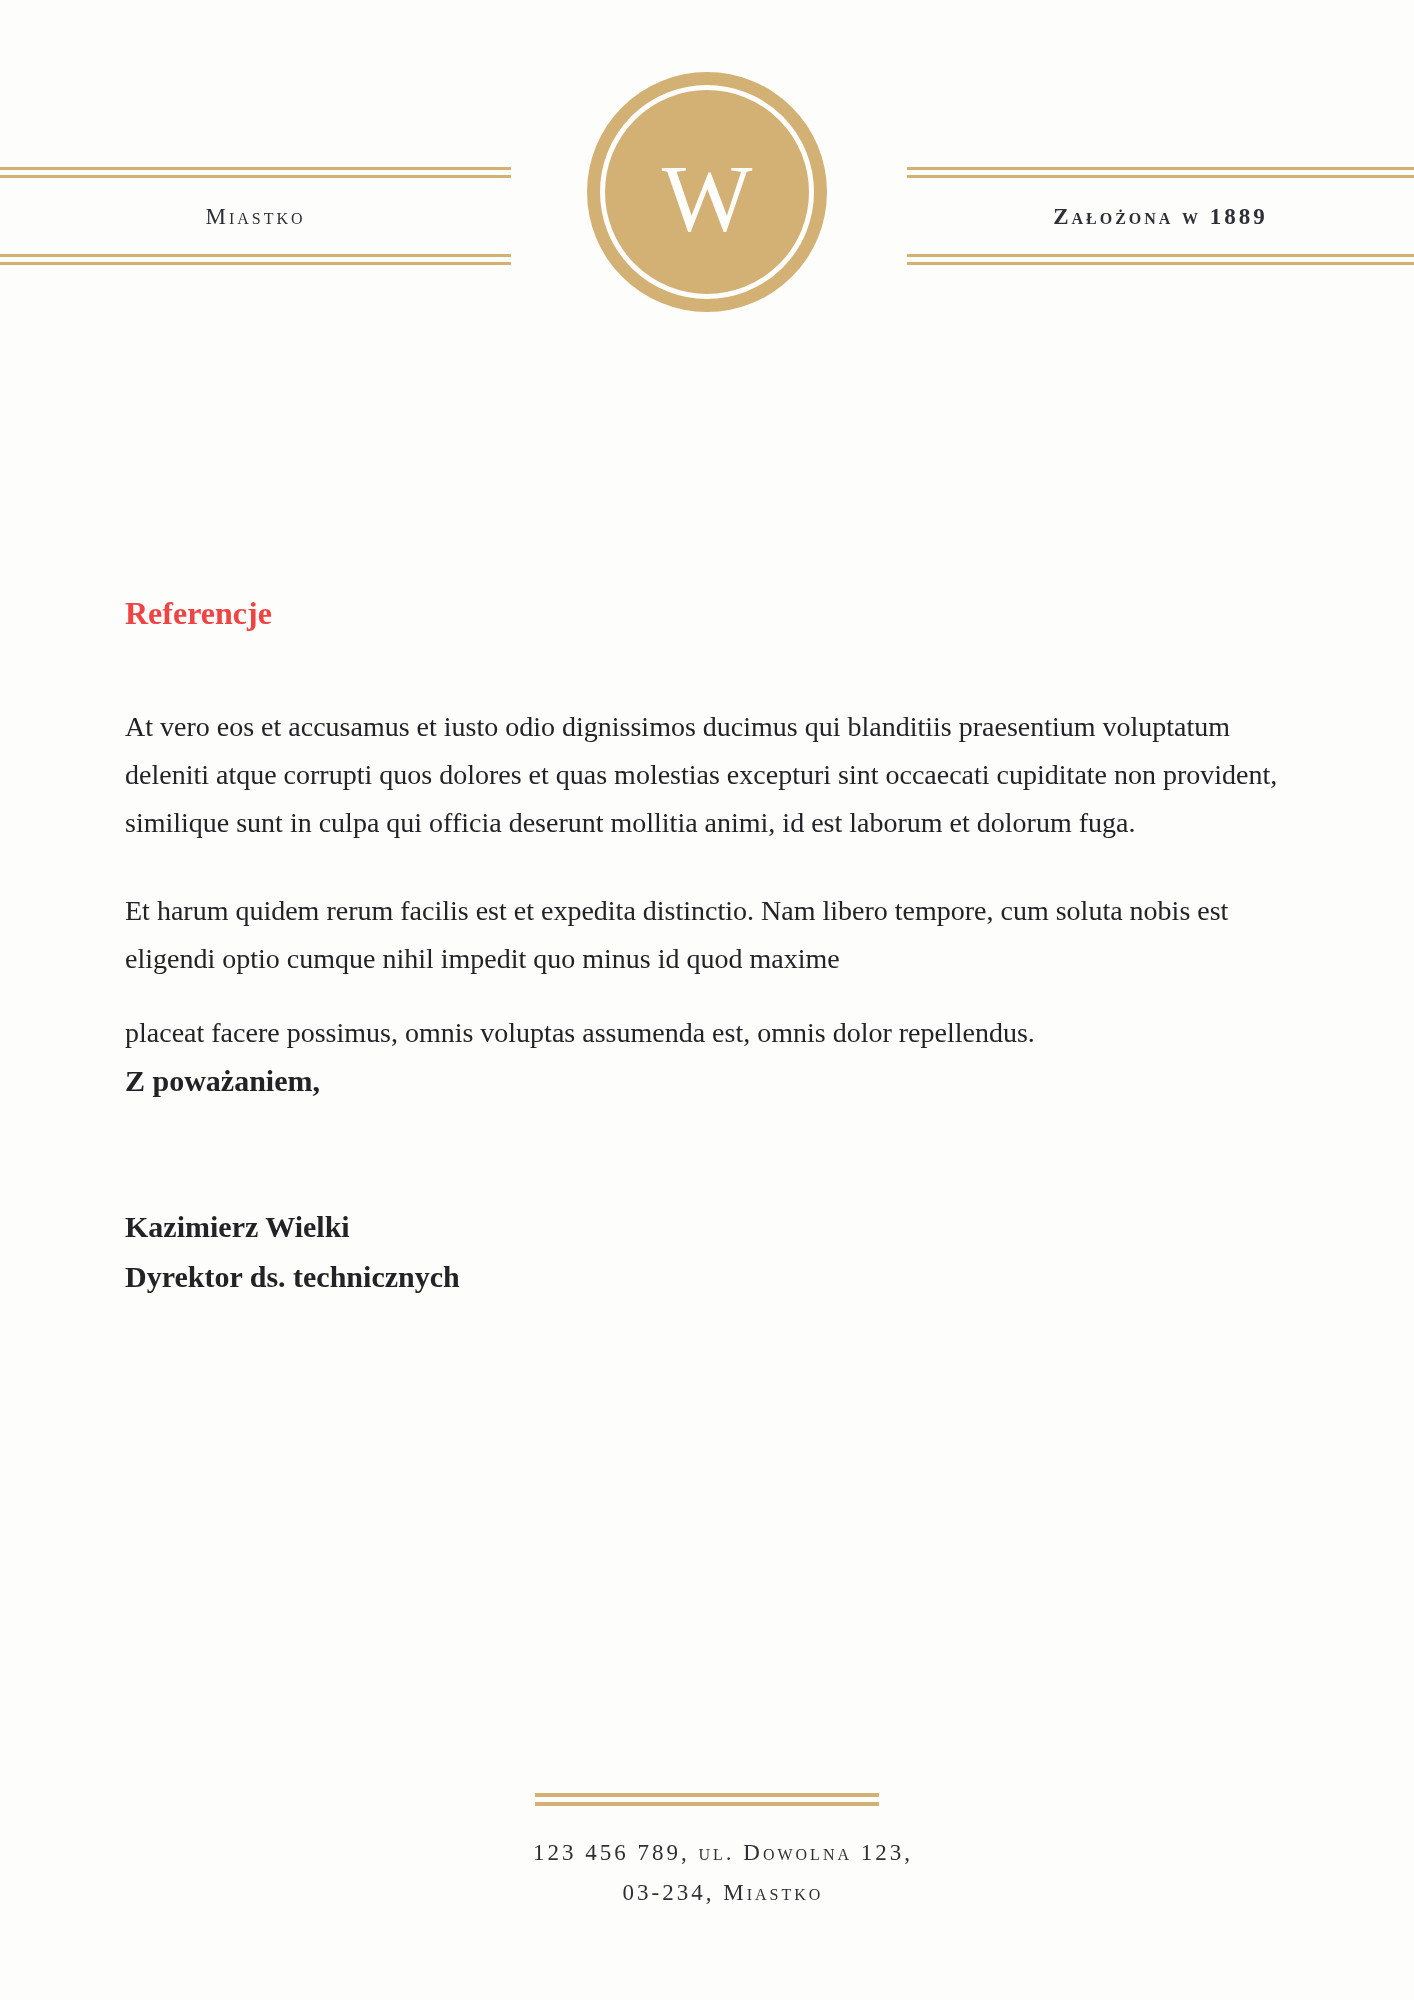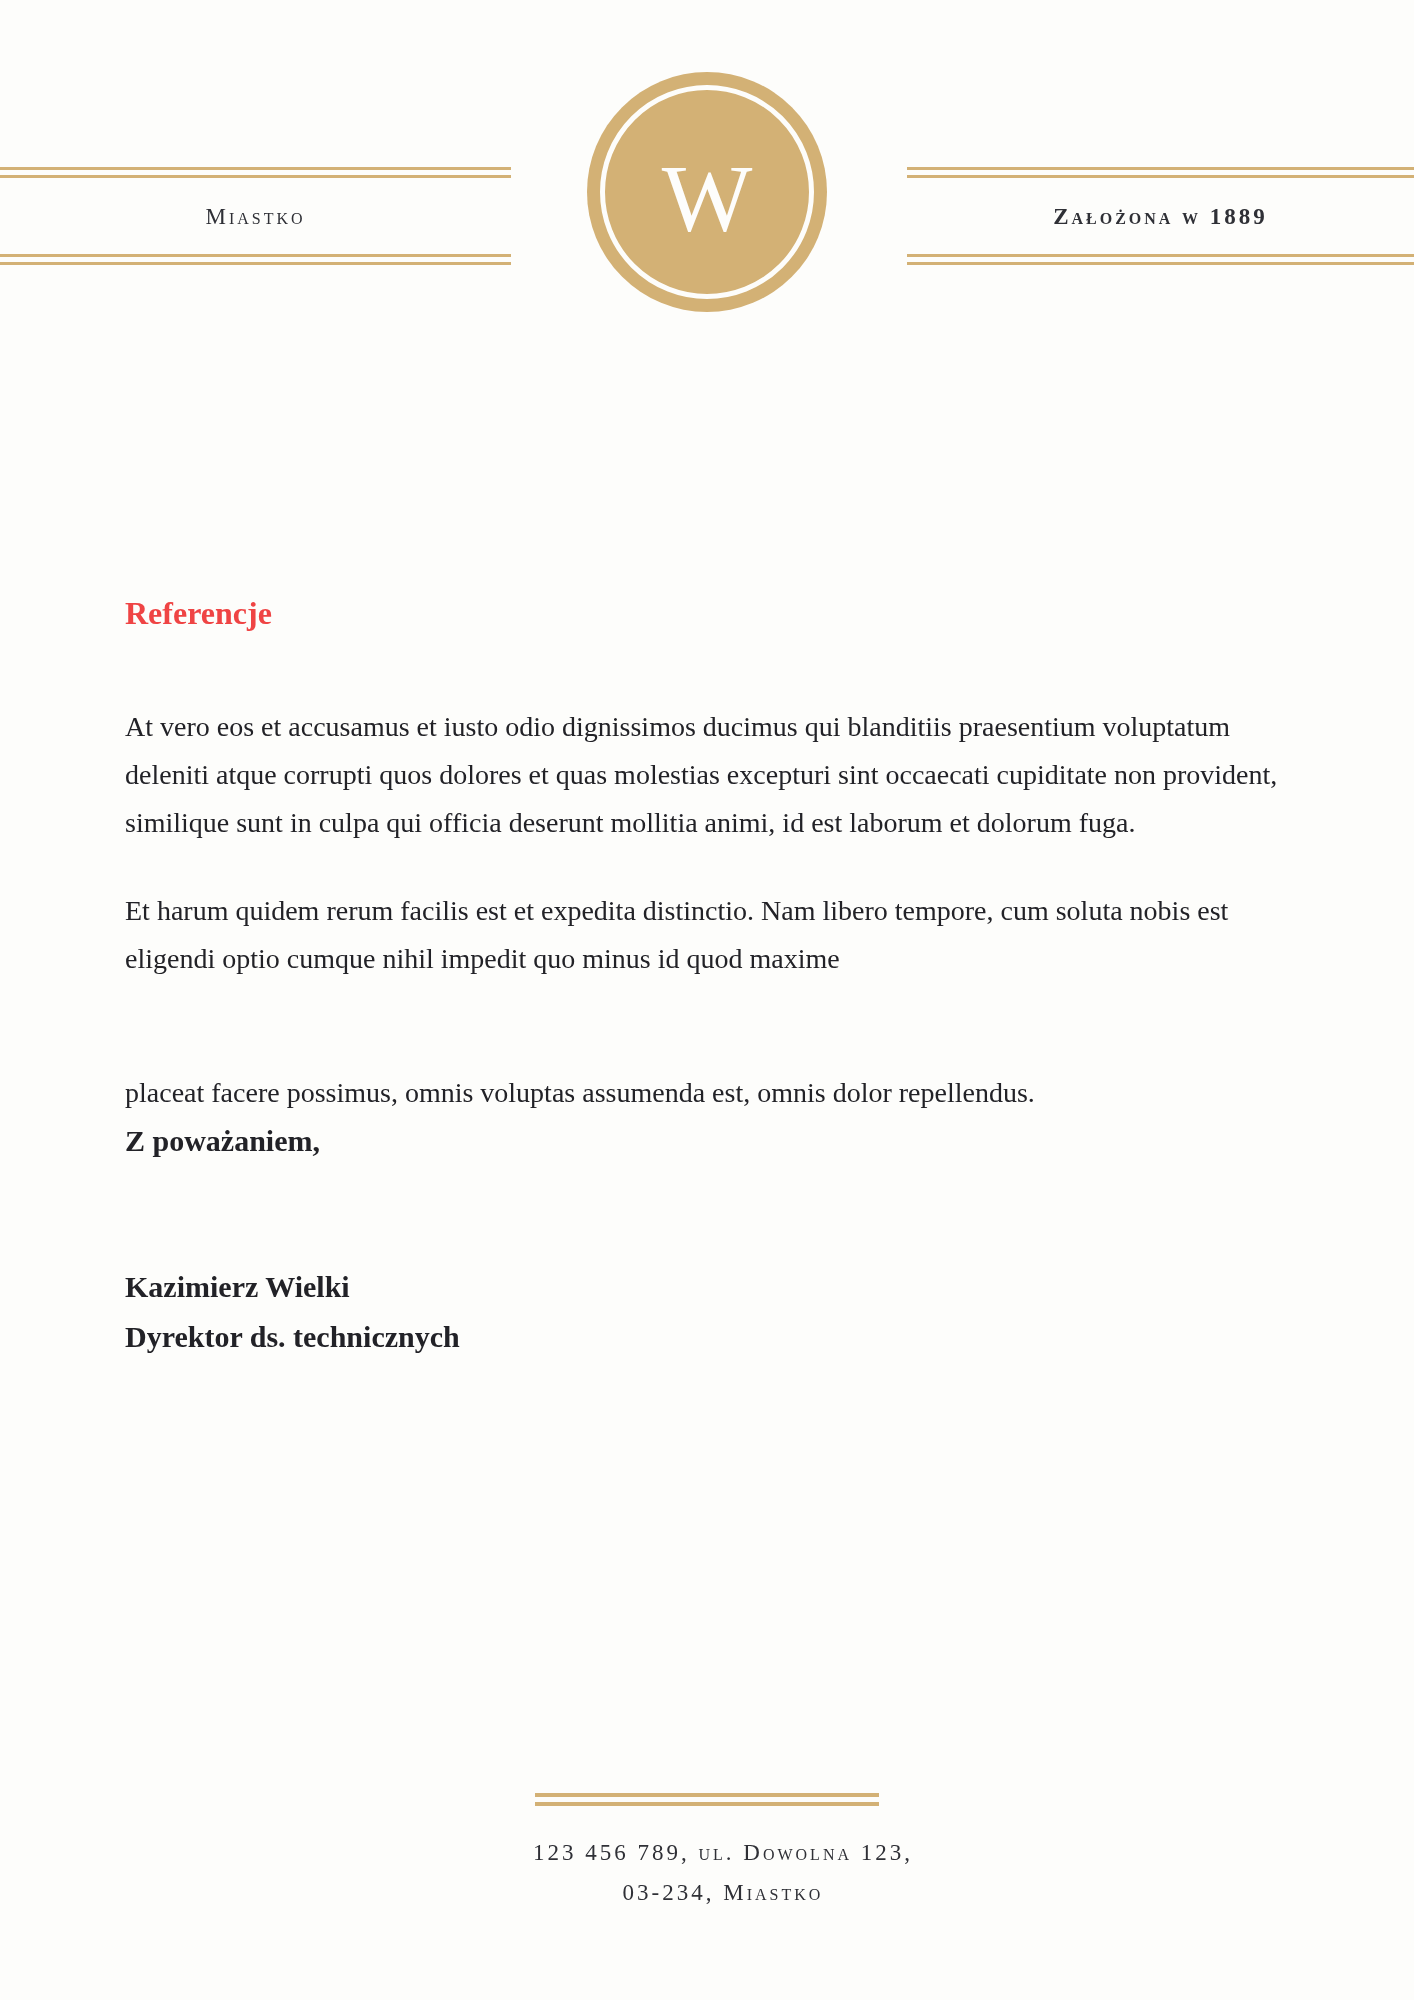--- a/index.html
+++ b/index.html
@@ -61,21 +61,21 @@
     position:absolute;left:125px;width:1162px;top:591px;
   }
   .heading{
     font-size:32px;font-weight:700;line-height:44px;
     margin:0 0 68px 0;color:#ef4444;
   }
   .para{
     font-size:28px;line-height:48px;margin:0;
   }
   .para + .para{margin-top:40px;}
-  .para.para-3{margin-top:86px;}
+  .para.para-3{margin-top:26px;}
   .closing{
     font-weight:700;font-size:30px;line-height:48px;
   }
   .signature{
     margin-top:97px;
     font-weight:700;font-size:30px;line-height:50px;
   }
 
   
   .footer-rule{

